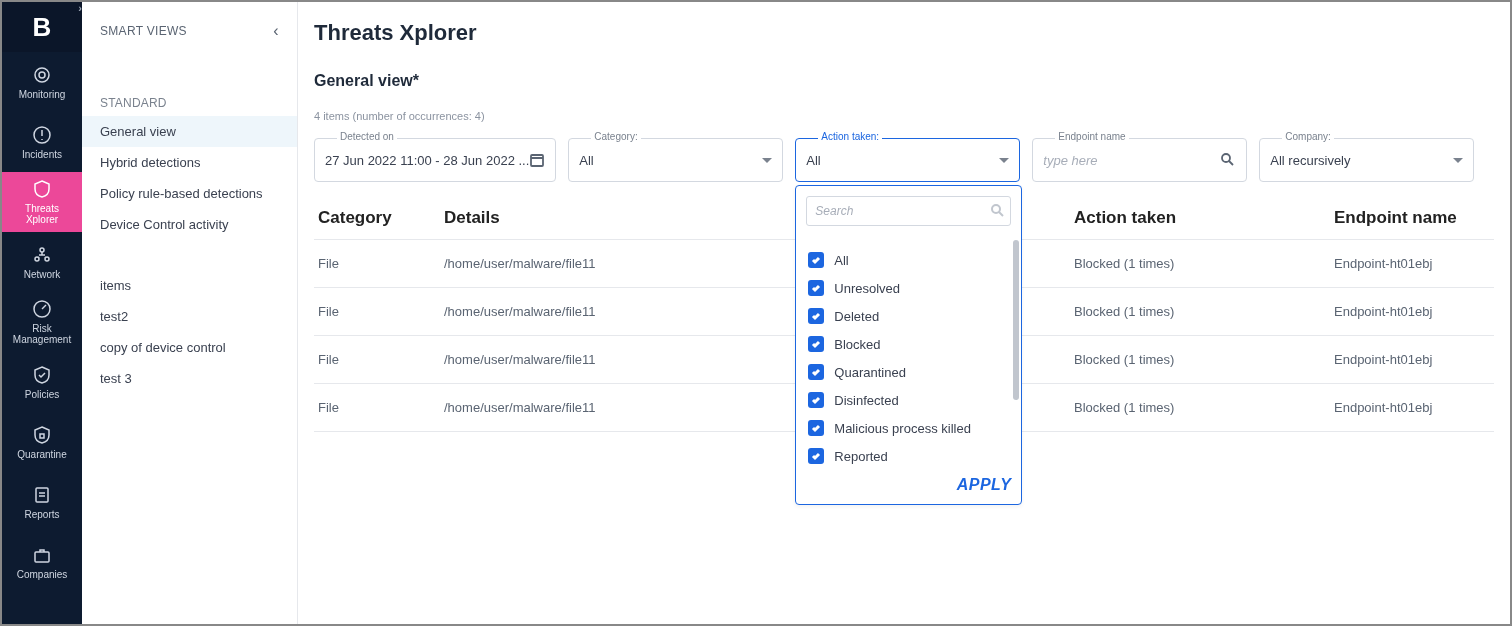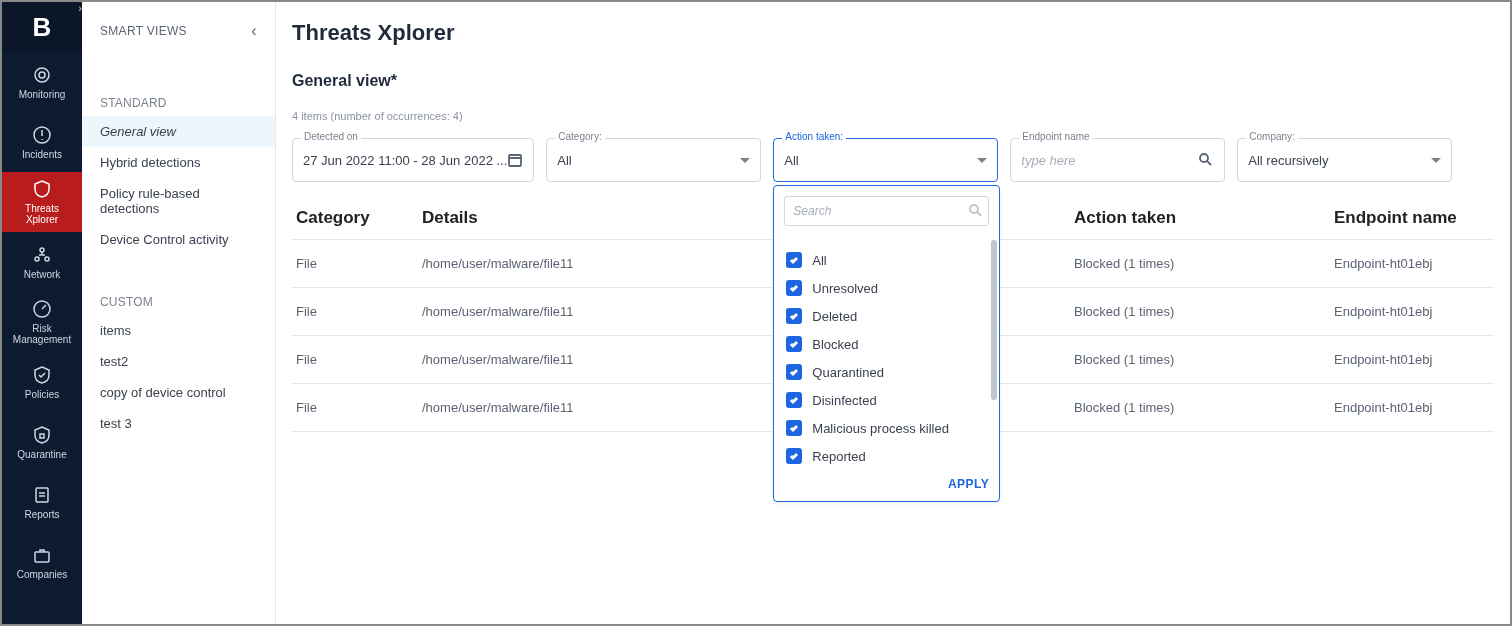--- a/index.html
+++ b/index.html
@@ -4,44 +4,44 @@
 <style>
   * { box-sizing: border-box; margin: 0; padding: 0; }
   html, body { height: 100%; font-family: Arial, Helvetica, sans-serif; font-size: 13px; color: #333; }
   body { display: flex; background: #fff; border: 2px solid #888; width: 1512px; height: 626px; overflow: hidden; }
 
   
   .rail { width: 80px; background: #0d1b30; color: #cfd6e1; display: flex; flex-direction: column; align-items: center; padding-top: 0; position: relative; }
   .rail-logo { width: 80px; height: 50px; display: flex; align-items: center; justify-content: center; font-size: 26px; font-weight: 700; color: #fff; position: relative; background: #0b1629; }
   .rail-logo .chev { position: absolute; right: 0; top: 0; font-size: 11px; color: #9aa4b3; }
   .rail-item { width: 80px; height: 60px; display: flex; flex-direction: column; align-items: center; justify-content: center; gap: 4px; font-size: 10px; text-align: center; color: #cfd6e1; cursor: pointer; }
-  .rail-item.active { background: #b91c1c; color: #fff; }
+  .rail-item.active { background: #ec4899; color: #fff; }
   .rail-item svg { width: 20px; height: 20px; stroke: currentColor; fill: none; stroke-width: 1.5; }
   .rail-item .label { line-height: 1.1; }
 
   
-  .smartviews { width: 194px; border-right: 1px solid #e6e8ec; background: #fff; padding: 20px 0 17px 0; }
+  .smartviews { width: 216px; border-right: 1px solid #e6e8ec; background: #fff; padding: 20px 0 17px 0; }
   .sv-header { display: flex; justify-content: space-between; align-items: center; padding: 0 18px 16px 18px; font-size: 12px; color: #5a6472; letter-spacing: .3px; }
   .sv-header .collapse { font-size: 16px; color: #5a6472; cursor: pointer; }
   .sv-section { font-size: 12px; color: #7a828e; padding: 10px 18px 6px 18px; text-transform: uppercase; letter-spacing: .2px; }
   .sv-item { padding: 8px 18px; font-size: 13px; color: #3a4150; cursor: pointer; }
-  .sv-item.active { background: #eef6fb; font-style: italic; }
+  .sv-item.active { background: #eef6fb; }
   .sv-sep { height: 30px; }
 
   
   .main { flex: 1; padding: 18px 16px 10px 16px; overflow: hidden; }
   .page-title { font-size: 22px; color: #1f2a3a; margin-bottom: 26px; }
   .view-title { font-size: 16px; color: #1f2a3a; margin-bottom: 20px; }
   .count { font-size: 11px; color: #8b93a0; margin-bottom: 16px; }
 
   
   .filters { display: flex; gap: 12px; margin-bottom: 10px; }
   .filter { position: relative; border: 1px solid #d3d8e0; border-radius: 4px; background: #fff; height: 44px; display: flex; align-items: center; padding: 0 10px; }
   .filter.active { border-color: #1c66e0; }
-  .filter-label { position: absolute; top: -8px; left: 8px; font-size: 10px; background: #fff; padding: 0 3px; color: #7a828e; }
+  .filter-label { position: absolute; top: -8px; left: 22px; font-size: 10px; background: #fff; padding: 0 3px; color: #7a828e; }
   .filter.active .filter-label { color: #1c66e0; }
   .filter-value { font-size: 13px; color: #3a4150; flex: 1; white-space: nowrap; overflow: hidden; text-overflow: ellipsis; }
   .filter-value.placeholder { color: #a7adb8; font-style: italic; }
   .filter svg { width: 16px; height: 16px; stroke: #5a6472; fill: none; stroke-width: 1.8; }
   .filter .chev { width: 0; height: 0; border-left: 5px solid transparent; border-right: 5px solid transparent; border-top: 5px solid #7a828e; margin-left: 6px; }
 
   .f-detected  { flex: 0 0 225px; }
   .f-category  { flex: 0 0 215px; }
   .f-action    { flex: 0 0 225px; }
   .f-endpoint  { flex: 0 0 215px; }
@@ -51,21 +51,21 @@
   .dropdown { position: absolute; top: 46px; left: -1px; width: 227px; background: #fff; border: 1px solid #1c66e0; border-radius: 4px; padding: 10px; z-index: 50; box-shadow: 0 2px 4px rgba(0,0,0,.05); }
   .dd-search { position: relative; margin-bottom: 20px; }
   .dd-search input { width: 100%; border: 1px solid #d3d8e0; border-radius: 3px; padding: 7px 26px 7px 8px; font-size: 12px; font-style: italic; color: #7a828e; }
   .dd-search input::placeholder { color: #a7adb8; }
   .dd-search svg { position: absolute; right: 7px; top: 7px; width: 14px; height: 14px; stroke: #c1c6ce; fill: none; stroke-width: 2; }
   .dd-list { max-height: 240px; overflow-y: auto; padding-right: 2px; }
   .dd-opt { display: flex; align-items: center; gap: 10px; padding: 6px 2px; font-size: 13px; color: #3a4150; cursor: pointer; }
   .dd-check { width: 16px; height: 16px; border-radius: 3px; background: #1c66e0; display: flex; align-items: center; justify-content: center; flex-shrink: 0; }
   .dd-check svg { width: 10px; height: 10px; stroke: #fff; fill: none; stroke-width: 3; }
   .dd-footer { text-align: right; padding-top: 6px; }
-  .dd-apply { color: #1c66e0; font-size: 12px; font-weight: 600; letter-spacing: .5px; background: none; border: none; cursor: pointer; }
+  .dd-apply { color: #1c66e0; font-size: 16px; font-weight: 600; letter-spacing: .5px; background: none; border: none; cursor: pointer; font-style: italic; }
   .dd-scroll-thumb { position: absolute; right: 2px; top: 54px; width: 6px; height: 160px; background: #c1c6ce; border-radius: 3px; }
 
   
   .table { width: 100%; margin-top: 14px; }
   .thead, .trow { display: flex; align-items: center; border-bottom: 1px solid #e6e8ec; }
   .thead { height: 44px; font-weight: 600; color: #222; font-size: 17px; }
   .trow { height: 48px; font-size: 13px; color: #5a6472; }
   .col-cat { width: 130px; padding-left: 4px; }
   .col-details { flex: 1; }
   .col-action { width: 260px; }
@@ -167,21 +167,20 @@
   </div>
   <div class="sv-sep"></div>
 
   <div class="sv-section">STANDARD</div>
   <div class="sv-item active">General view</div>
   <div class="sv-item">Hybrid detections</div>
   <div class="sv-item">Policy rule-based detections</div>
   <div class="sv-item">Device Control activity</div>
 
   <div class="sv-sep"></div>
-  <div class="sv-section">CUSTOM</div>
   <div class="sv-item">items</div>
   <div class="sv-item">test2</div>
   <div class="sv-item">copy of device control</div>
   <div class="sv-item">test 3</div>
 </aside>
 
 <main class="main">
   <h1 class="page-title">Threats Xplorer</h1>
   <h2 class="view-title">General view*</h2>
   <div class="count">4 items (number of occurrences: 4)</div>

